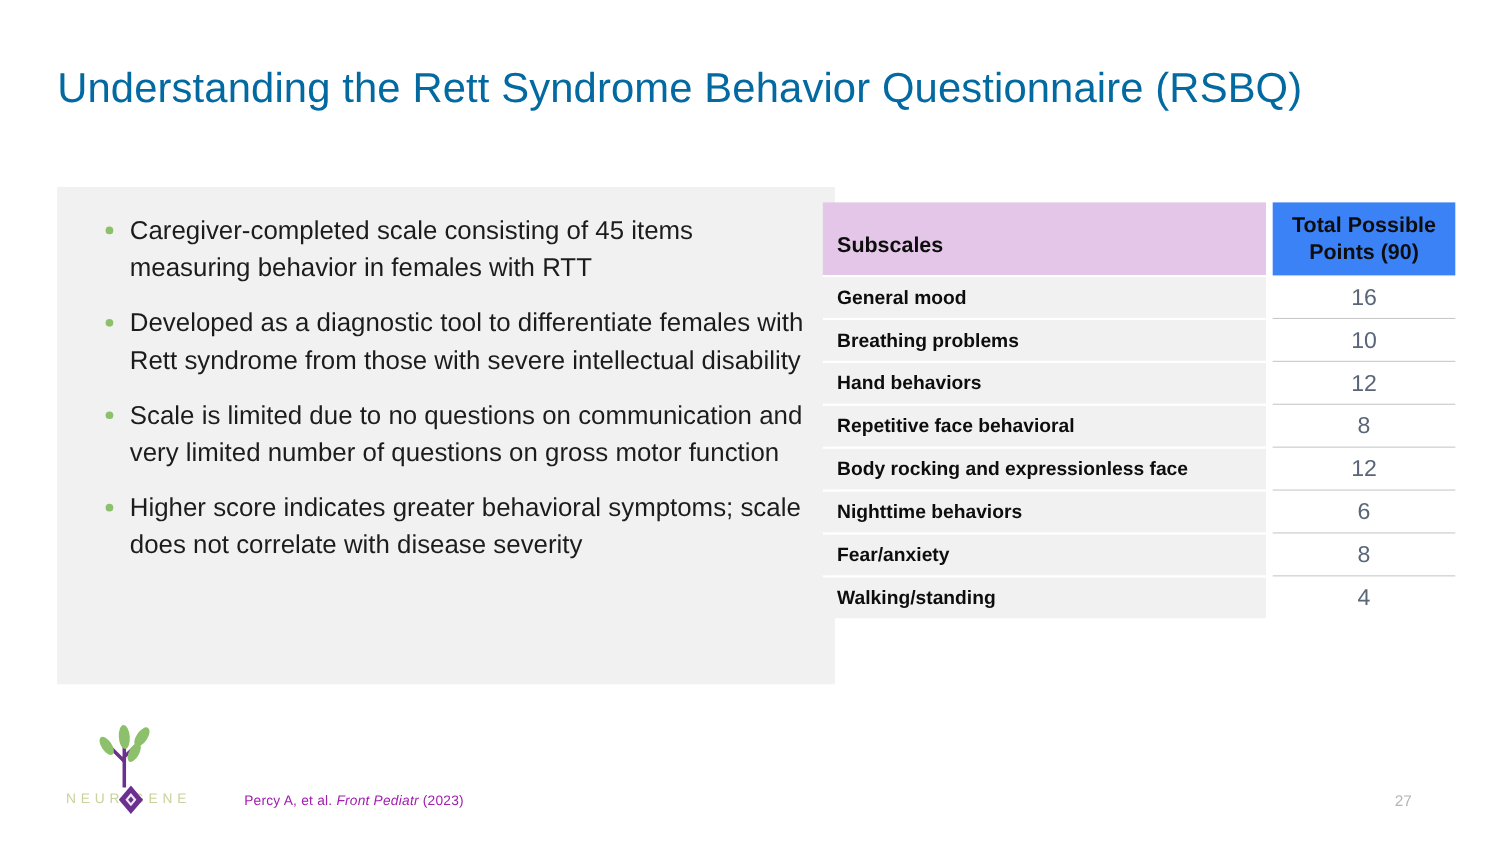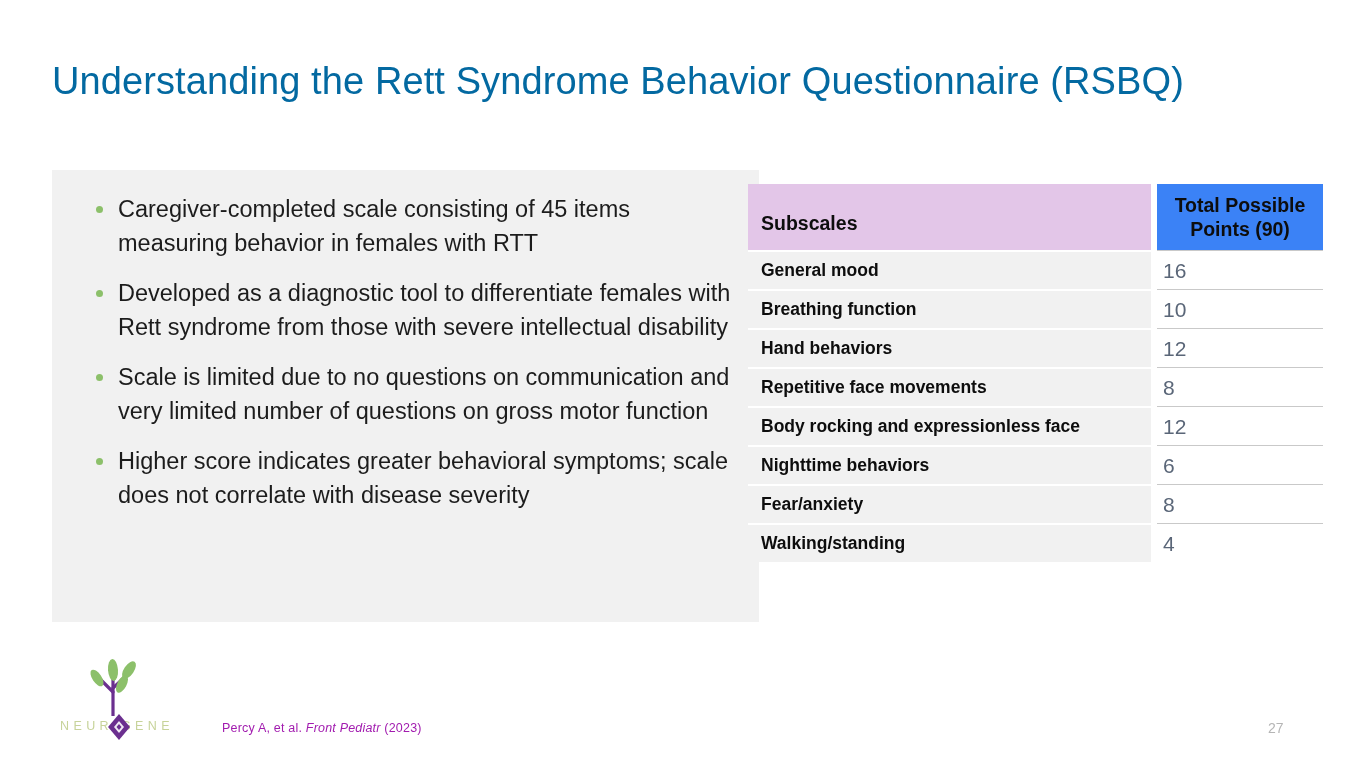--- a/index.html
+++ b/index.html
@@ -126,20 +126,21 @@
   }
   table.rsbq td.cell-gap {
     background: #ffffff;
     padding: 0;
   }
   table.rsbq td.cell-val {
     background: #ffffff;
     color: #5a6678;
     font-size: 21px;
     font-weight: 400;
+    text-align: center;
     padding: 8px 6px;
     vertical-align: middle;
     line-height: 21px;
     border-top: 1px solid #c9c9c9;
   }
   table.rsbq tr:first-child td.cell-name { border-top: 2px solid #ffffff; }
   table.rsbq tr.tail-rule td.cell-val { border-bottom: 1px solid #c9c9c9; }
 
   
   .citation {
@@ -243,31 +244,31 @@
           <th class="hdr-val">Total Possible Points (90)</th>
         </tr>
       </thead>
       <tbody>
         <tr>
           <td class="cell-name">General mood</td>
           <td class="cell-gap"></td>
           <td class="cell-val">16</td>
         </tr>
         <tr>
-          <td class="cell-name">Breathing function</td>
+          <td class="cell-name">Breathing problems</td>
           <td class="cell-gap"></td>
           <td class="cell-val">10</td>
         </tr>
         <tr>
           <td class="cell-name">Hand behaviors</td>
           <td class="cell-gap"></td>
           <td class="cell-val">12</td>
         </tr>
         <tr>
-          <td class="cell-name">Repetitive face movements</td>
+          <td class="cell-name">Repetitive face behavioral</td>
           <td class="cell-gap"></td>
           <td class="cell-val">8</td>
         </tr>
         <tr>
           <td class="cell-name">Body rocking and expressionless face</td>
           <td class="cell-gap"></td>
           <td class="cell-val">12</td>
         </tr>
         <tr>
           <td class="cell-name">Nighttime behaviors</td>

